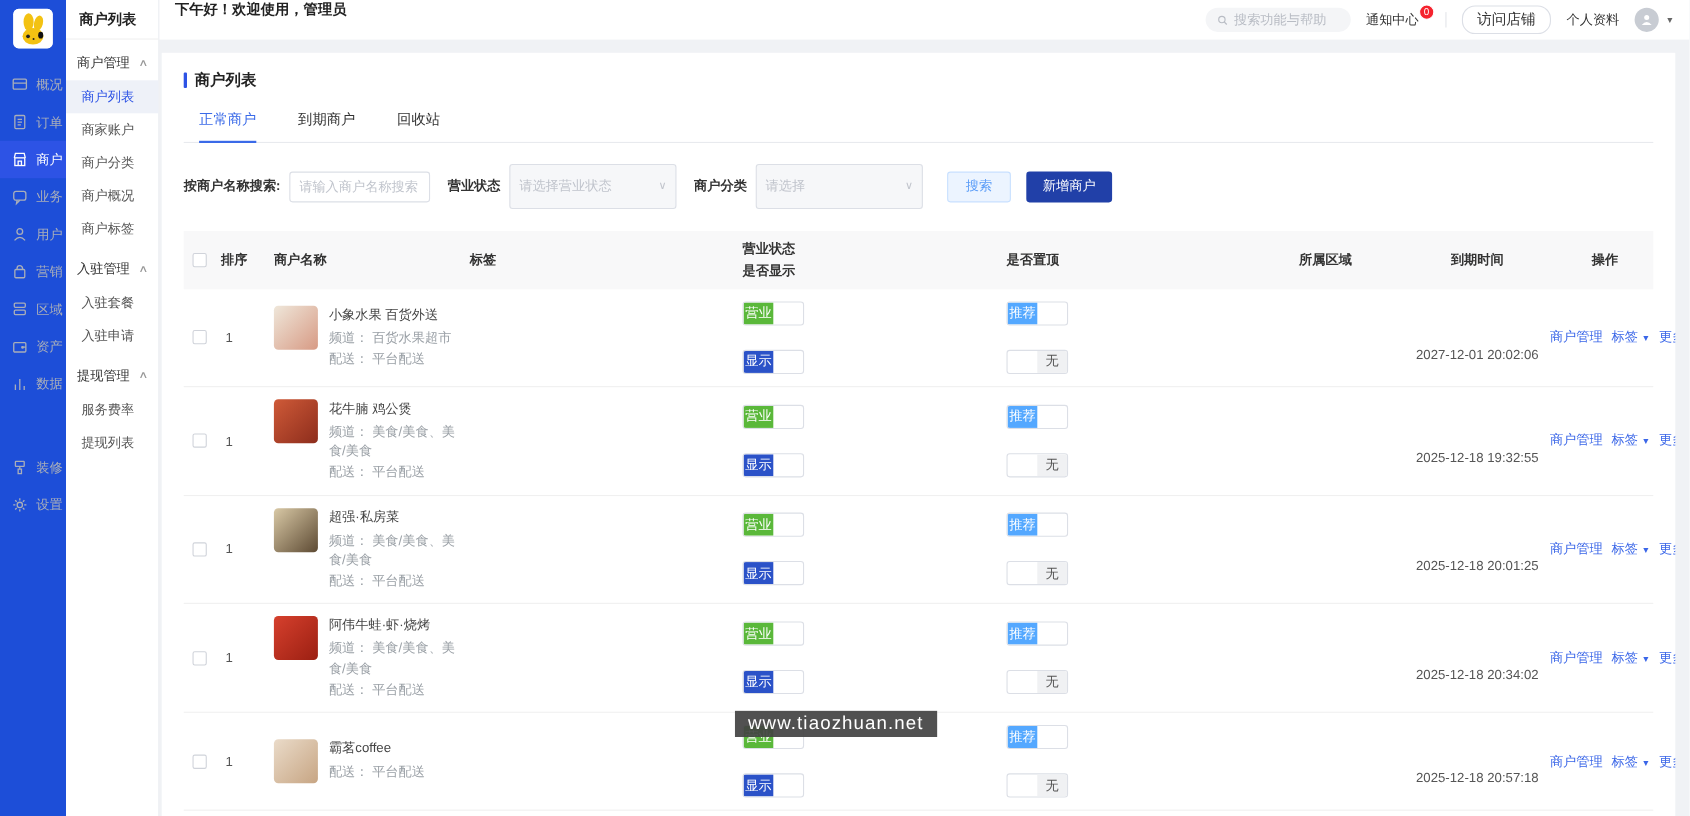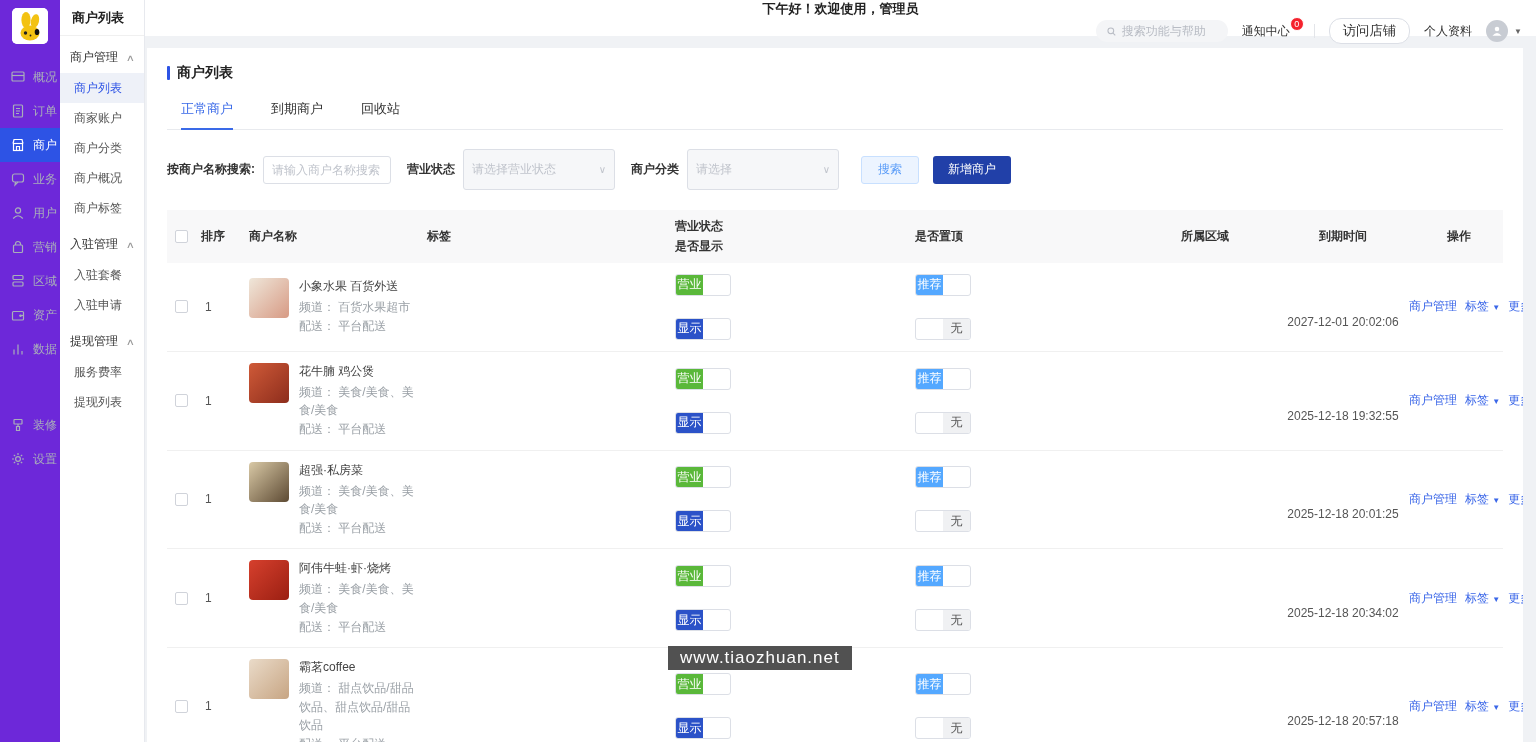--- a/index.html
+++ b/index.html
@@ -5,39 +5,39 @@
   * { box-sizing: border-box; }
   html,body { margin:0; padding:0; }
   body {
     width:1536px; height:742px; overflow:hidden;
     font-family:"Liberation Sans","DejaVu Sans",sans-serif;
     font-size:12px; color:#333; background:#f0f2f5;
   }
   .app { display:flex; height:742px; }
 
   
-  .rail { width:60px; background:#6d28d9; color:#a9aeb9; flex-shrink:0; display:flex; flex-direction:column; }
+  .rail { width:60px; background:#1d4ed8; color:#a9aeb9; flex-shrink:0; display:flex; flex-direction:column; }
   .logo-box { width:36px; height:36px; background:#fff; border-radius:5px; margin:8px auto 16px; overflow:hidden; }
   .rail-item { display:flex; align-items:center; gap:7px; padding:0 10px; height:34px; cursor:pointer; white-space:nowrap; }
   .rail-item.active { background:#2d53e5; color:#fff; }
   .rail-item .rail-ic { width:16px; height:16px; display:inline-flex; }
   .rail-item .rail-ic svg { width:16px; height:16px; stroke:currentColor; fill:none; stroke-width:1.2; }
   .rail-item.gap-above { margin-top:42px; }
 
   
   .submenu { width:85px; background:#fff; border-right:1px solid #e7e9ee; flex-shrink:0; }
   .submenu-title { height:36px; line-height:36px; padding-left:12px; font-weight:bold; font-size:13px; color:#222; border-bottom:1px solid #f0f0f0; }
   .sub-group-hd { display:flex; align-items:center; justify-content:space-between; padding:13px 10px 7px 10px; color:#333; cursor:pointer; }
   .g-caret { color:#999; font-size:9px; transform:scaleX(1.4); }
   .sub-item { height:30px; line-height:30px; padding-left:14px; color:#555; cursor:pointer; }
   .sub-item.active { background:#eef1f8; color:#2d53e5; }
 
   
   .main { flex:1; display:flex; flex-direction:column; min-width:0; }
-  .topbar { height:36px; background:#fff; display:flex; align-items:center; padding:0 14px; flex-shrink:0;flex-direction:column; }
+  .topbar { height:36px; background:#fff; display:flex; padding:0 14px; flex-shrink:0; }
   .greeting { font-weight:bold; font-size:13px; color:#222; }
   .topbar-right { margin-left:auto; display:flex; align-items:center; gap:14px; }
   .hsearch { width:132px; height:22px; background:#f4f5f7; border-radius:11px; color:#b8bcc4; display:flex; align-items:center; gap:5px; padding:0 10px; }
   .hsearch svg { width:11px; height:11px; stroke:#b8bcc4; fill:none; stroke-width:1.5; }
   .notice { position:relative; padding-right:10px; cursor:pointer; color:#333; }
   .notice-badge { position:absolute; top:-6px; right:-4px; background:#f5222d; color:#fff; font-size:9px; line-height:12px; min-width:14px; text-align:center; border-radius:8px; border:1px solid #fff; }
   .vdiv { width:1px; height:14px; background:#e3e5e9; }
   .visit-btn { border:1px solid #dcdfe6; border-radius:12px; padding:3px 13px; color:#333; cursor:pointer; background:#fff; }
   .profile-link { cursor:pointer; color:#333; }
   .avatar { width:22px; height:22px; border-radius:50%; background:#c8ccd3; display:inline-flex; align-items:center; justify-content:center; }
@@ -481,21 +481,20 @@
     </div>
   </div>
 
   <div class="grid trow">
     <span class="cb"></span>
     <span class="sort-val">1</span>
     <div class="name-cell">
       <div class="thumb" style="background: linear-gradient(135deg, rgb(234, 219, 201), rgb(199, 165, 131));"></div>
       <div>
         <div class="n-name">霸茗coffee</div>
-        <div class="n-sub">频道： 甜点饮品/甜品饮品、甜点饮品/甜品饮品</div>
         <div class="n-sub">配送： 平台配送</div>
       </div>
     </div>
     <span></span>
     <div class="toggle-col">
       <span class="sw sw-open">
                   <span class="on">营业</span>
                   <span></span>
                 </span>
       <span class="sw sw-show">

